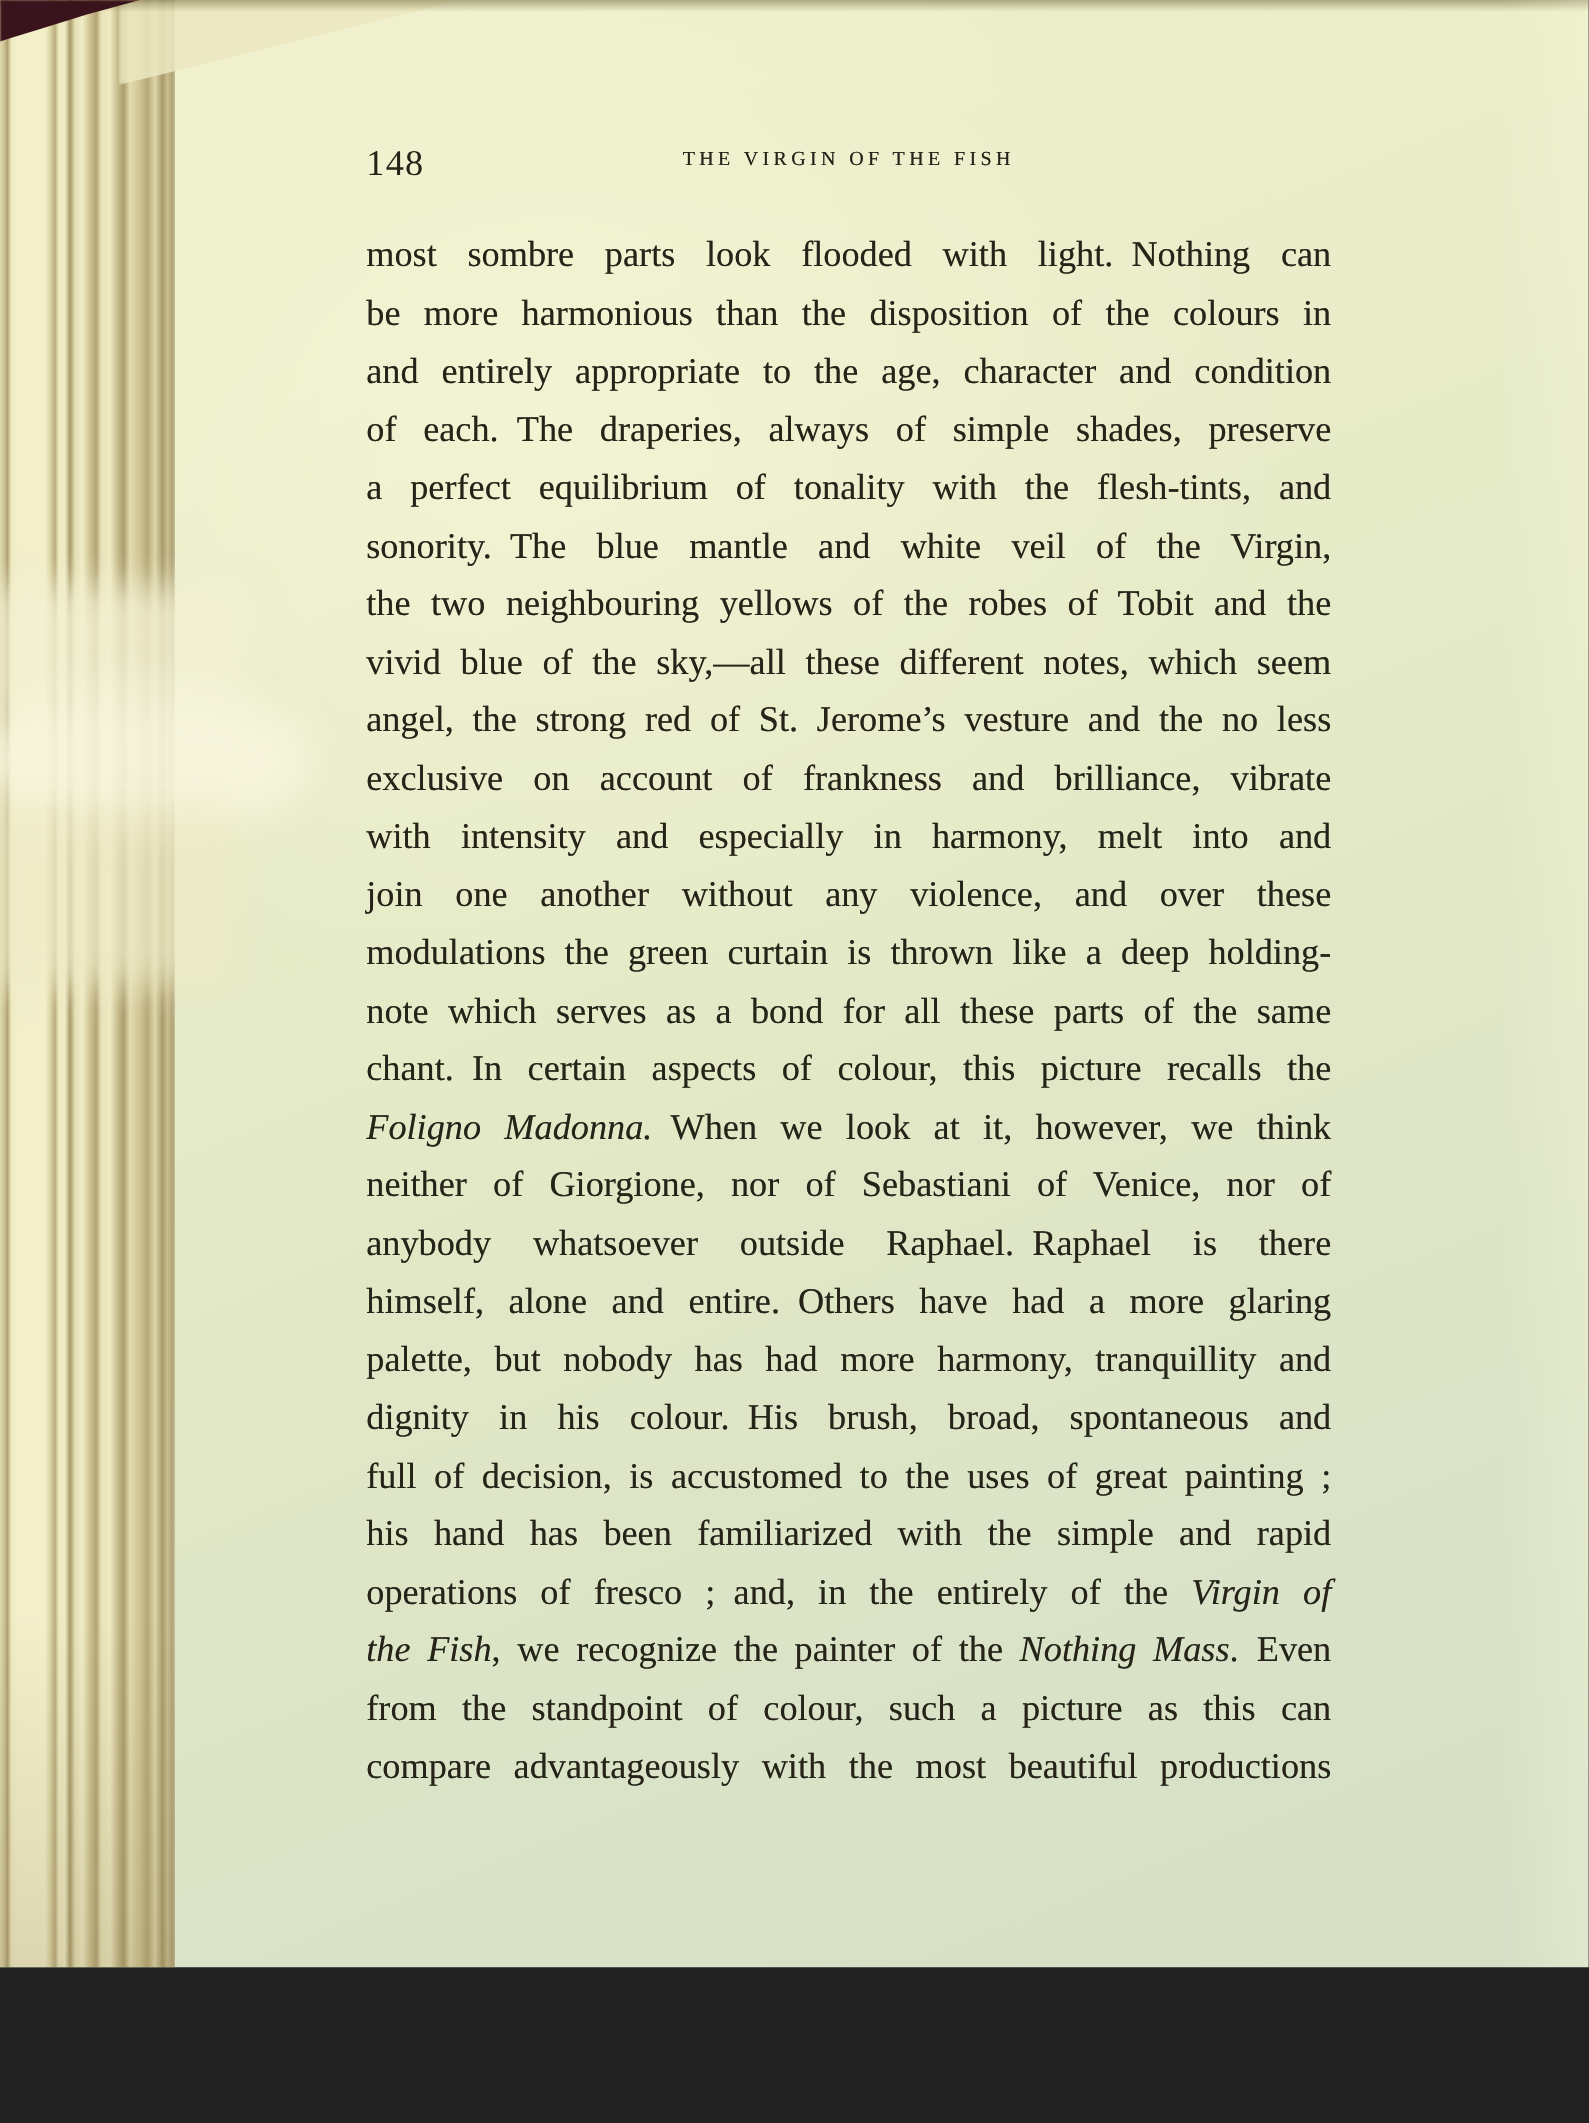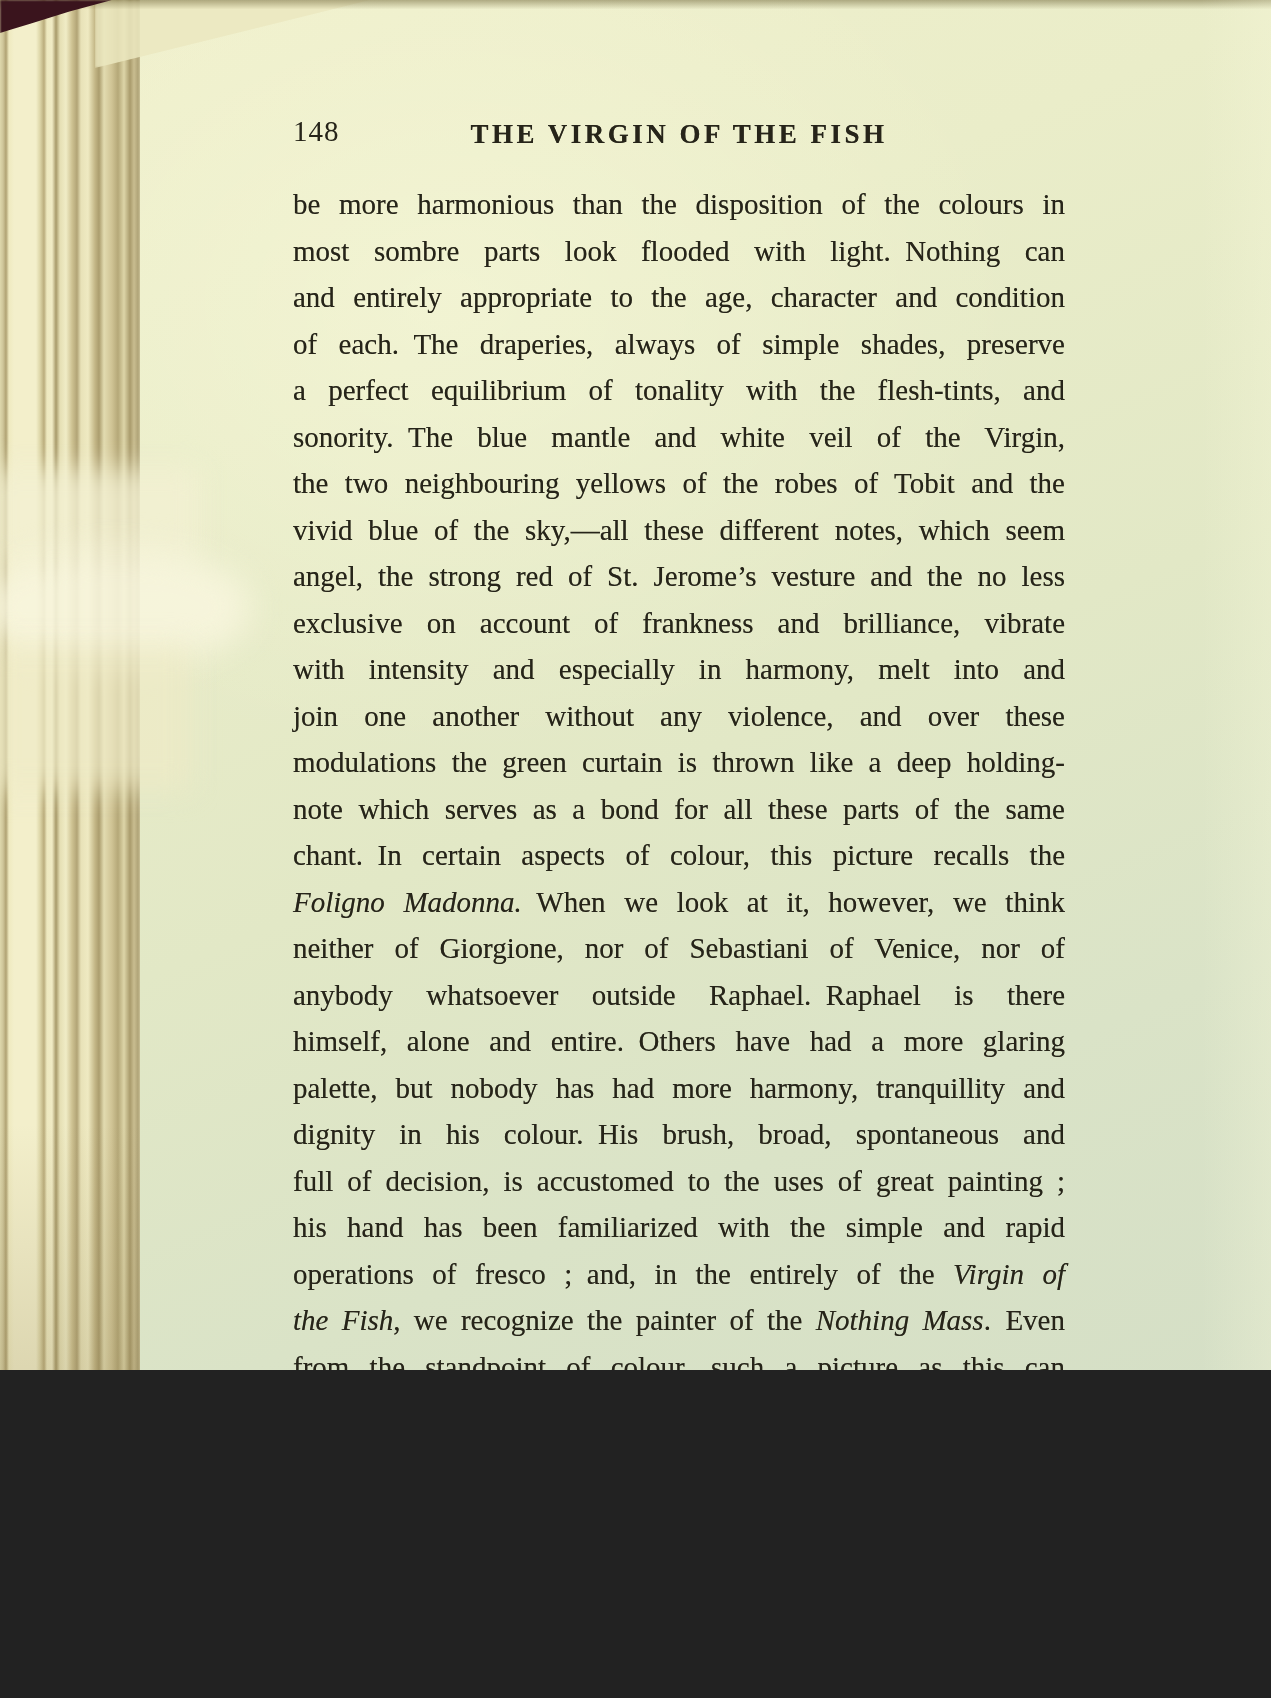--- a/index.html
+++ b/index.html
@@ -1,18 +1,18 @@
 <!DOCTYPE html>
 <html><head>
 <meta charset="utf-8">
 <style>
   html,body{margin:0;padding:0;background:#222;}
   .photo{
     position:relative;
-    width:1271px;height:1370px;
+    width:1271px;height:1574px;
     overflow:hidden;
     font-family:"Liberation Serif","DejaVu Serif",serif;
     background:
       radial-gradient(ellipse 900px 700px at 35% 22%, rgba(255,255,228,0.35), rgba(255,255,228,0) 65%),
       linear-gradient(158deg,#f0f0cc 0%, #eaedc9 28%, #e2e8c6 55%, #dae3c7 78%, #d5dfc6 100%);
   }
   
   .page-edges{
     position:absolute;left:0;top:0;bottom:0;width:140px;
     background:
@@ -62,21 +62,21 @@
   .page-header{
     position:absolute;left:293px;top:113px;width:772px;height:42px;
     color:#262419;
   }
   .page-number{
     position:absolute;left:0;top:2px;
     font-size:29px;letter-spacing:1px;
   }
   .running-title{
     text-align:center;
-    font-size:27px;font-weight:700;letter-spacing:3.5px;
+    font-size:16px;font-weight:400;letter-spacing:3.5px;
     padding-top:6px;
     text-shadow:0 0 0.5px rgba(38,36,25,0.7);
   }
   .body-text{
     position:absolute;left:293px;top:181px;width:772px;
     color:#262419;
     font-size:29px;
   }
   .text-line{
     height:46.5px;line-height:46.5px;
@@ -99,22 +99,22 @@
   <div class="smear-b"></div>
   <div class="smear-c"></div>
   <div class="bottom-notch"></div>
 
   <div class="page-header">
     <span class="page-number">148</span>
     <div class="running-title">THE VIRGIN OF THE FISH</div>
   </div>
 
   <div class="body-text">
+      <div class="text-line"><span>most sombre parts look flooded with light. Nothing can</span></div>
       <div class="text-line"><span>be more harmonious than the disposition of the colours in</span></div>
-      <div class="text-line"><span>most sombre parts look flooded with light. Nothing can</span></div>
       <div class="text-line"><span>and entirely appropriate to the age, character and condition</span></div>
       <div class="text-line"><span>of each. The draperies, always of simple shades, preserve</span></div>
       <div class="text-line"><span>a perfect equilibrium of tonality with the flesh-tints, and</span></div>
       <div class="text-line"><span>sonority. The blue mantle and white veil of the Virgin,</span></div>
       <div class="text-line"><span>the two neighbouring yellows of the robes of Tobit and the</span></div>
       <div class="text-line"><span>vivid blue of the sky,—all these different notes, which seem</span></div>
       <div class="text-line"><span>angel, the strong red of St. Jerome’s vesture and the no less</span></div>
       <div class="text-line"><span>exclusive on account of frankness and brilliance, vibrate</span></div>
       <div class="text-line"><span>with intensity and especially in harmony, melt into and</span></div>
       <div class="text-line"><span>join one another without any violence, and over these</span></div>

